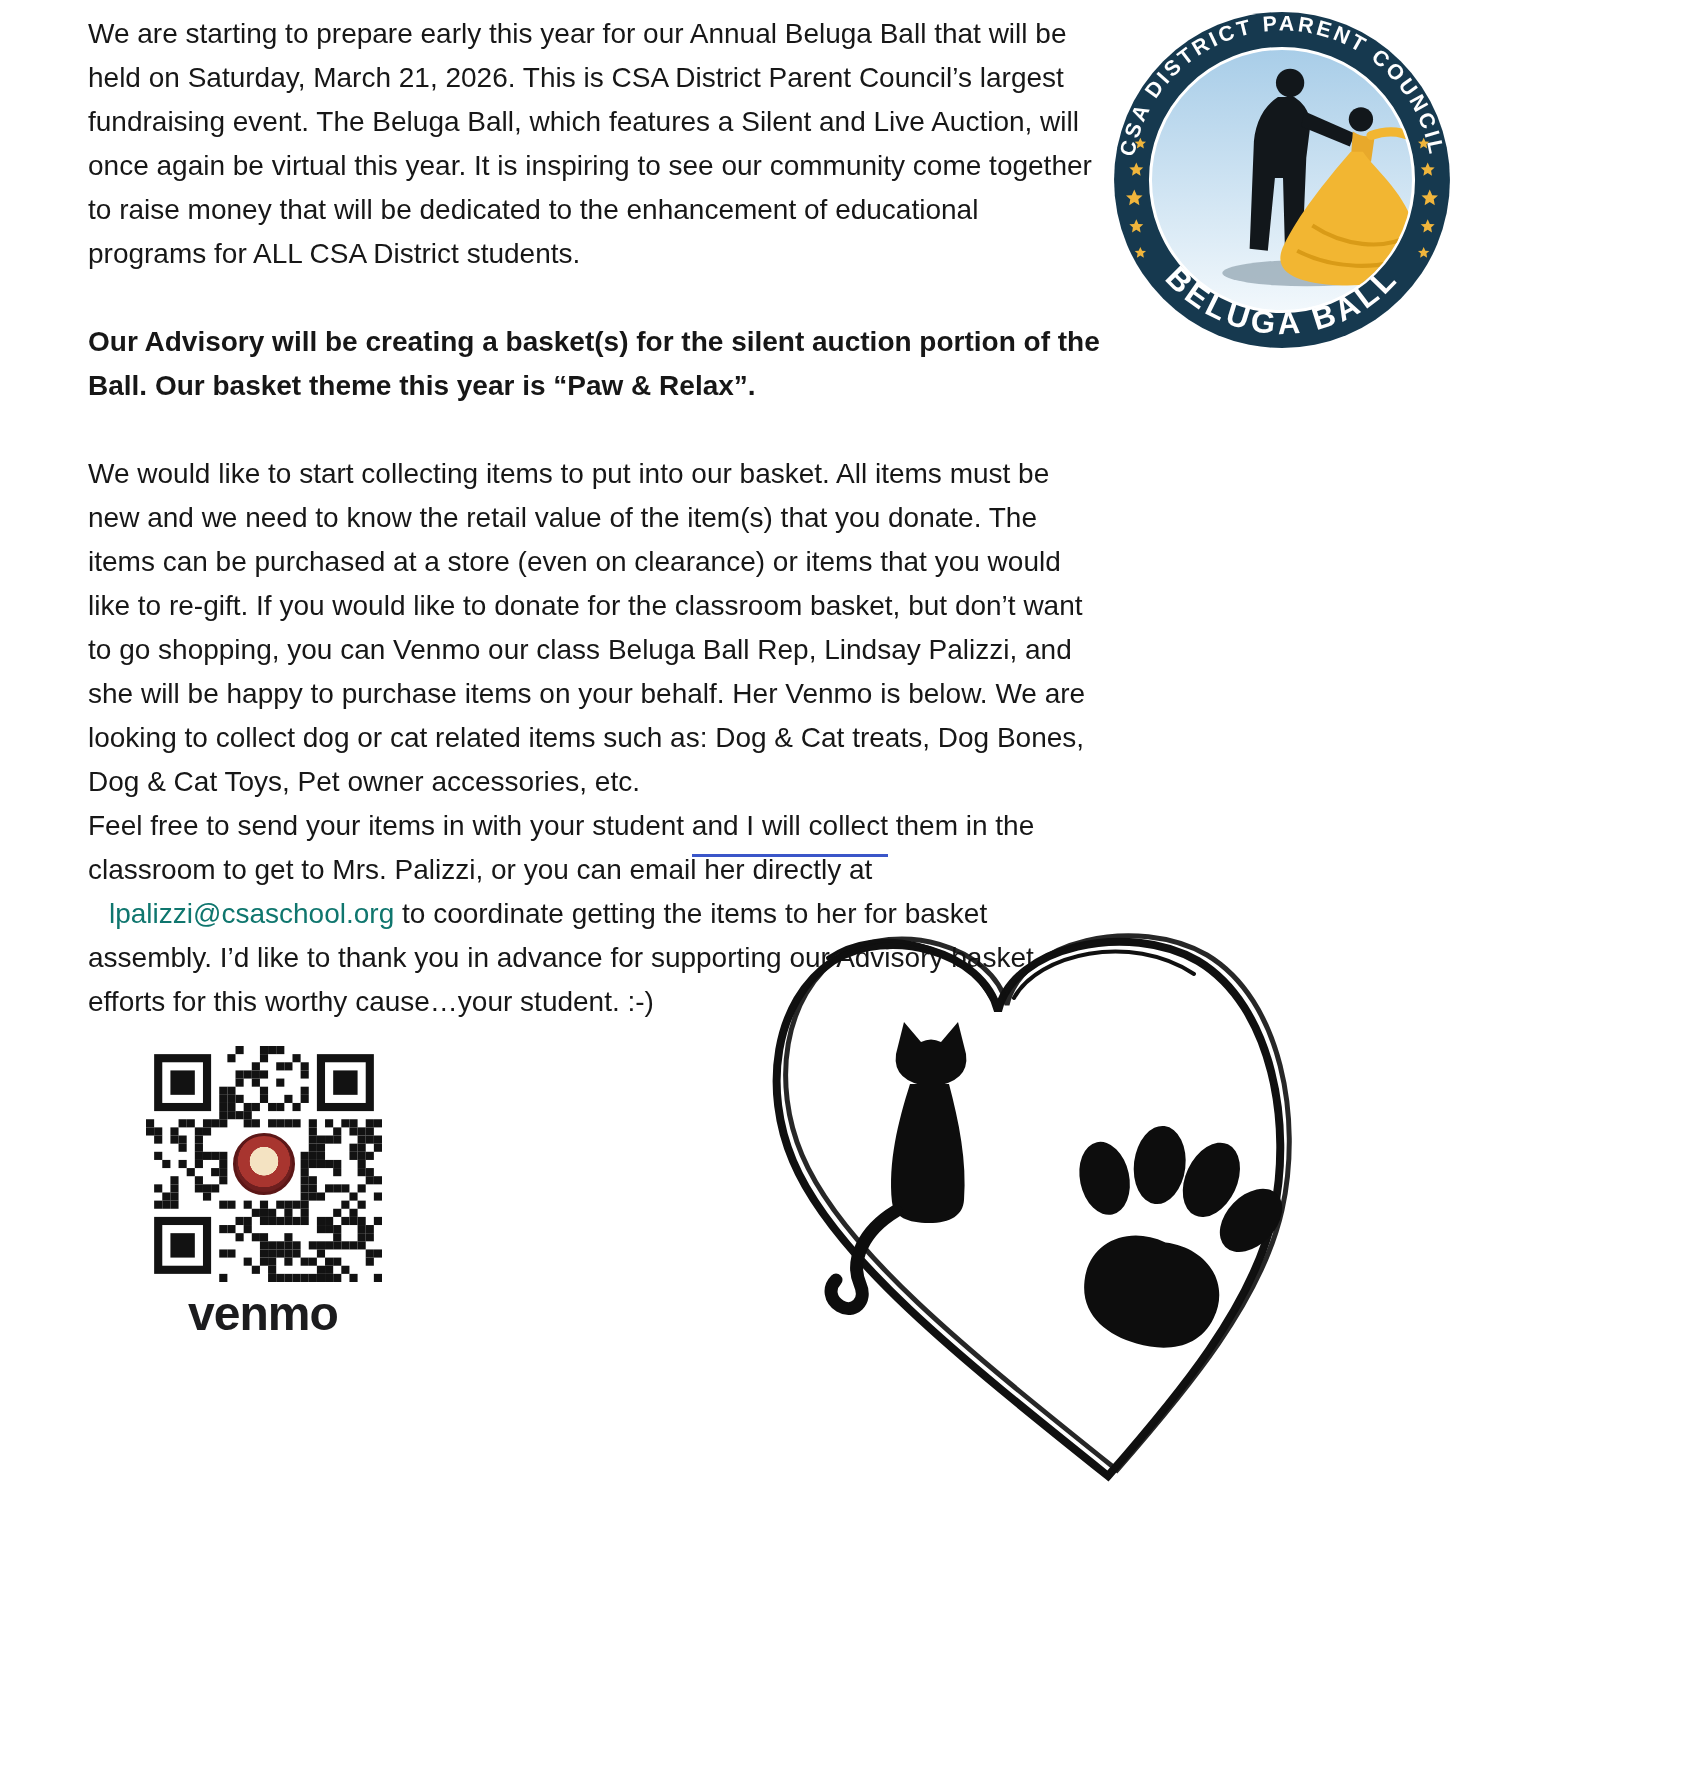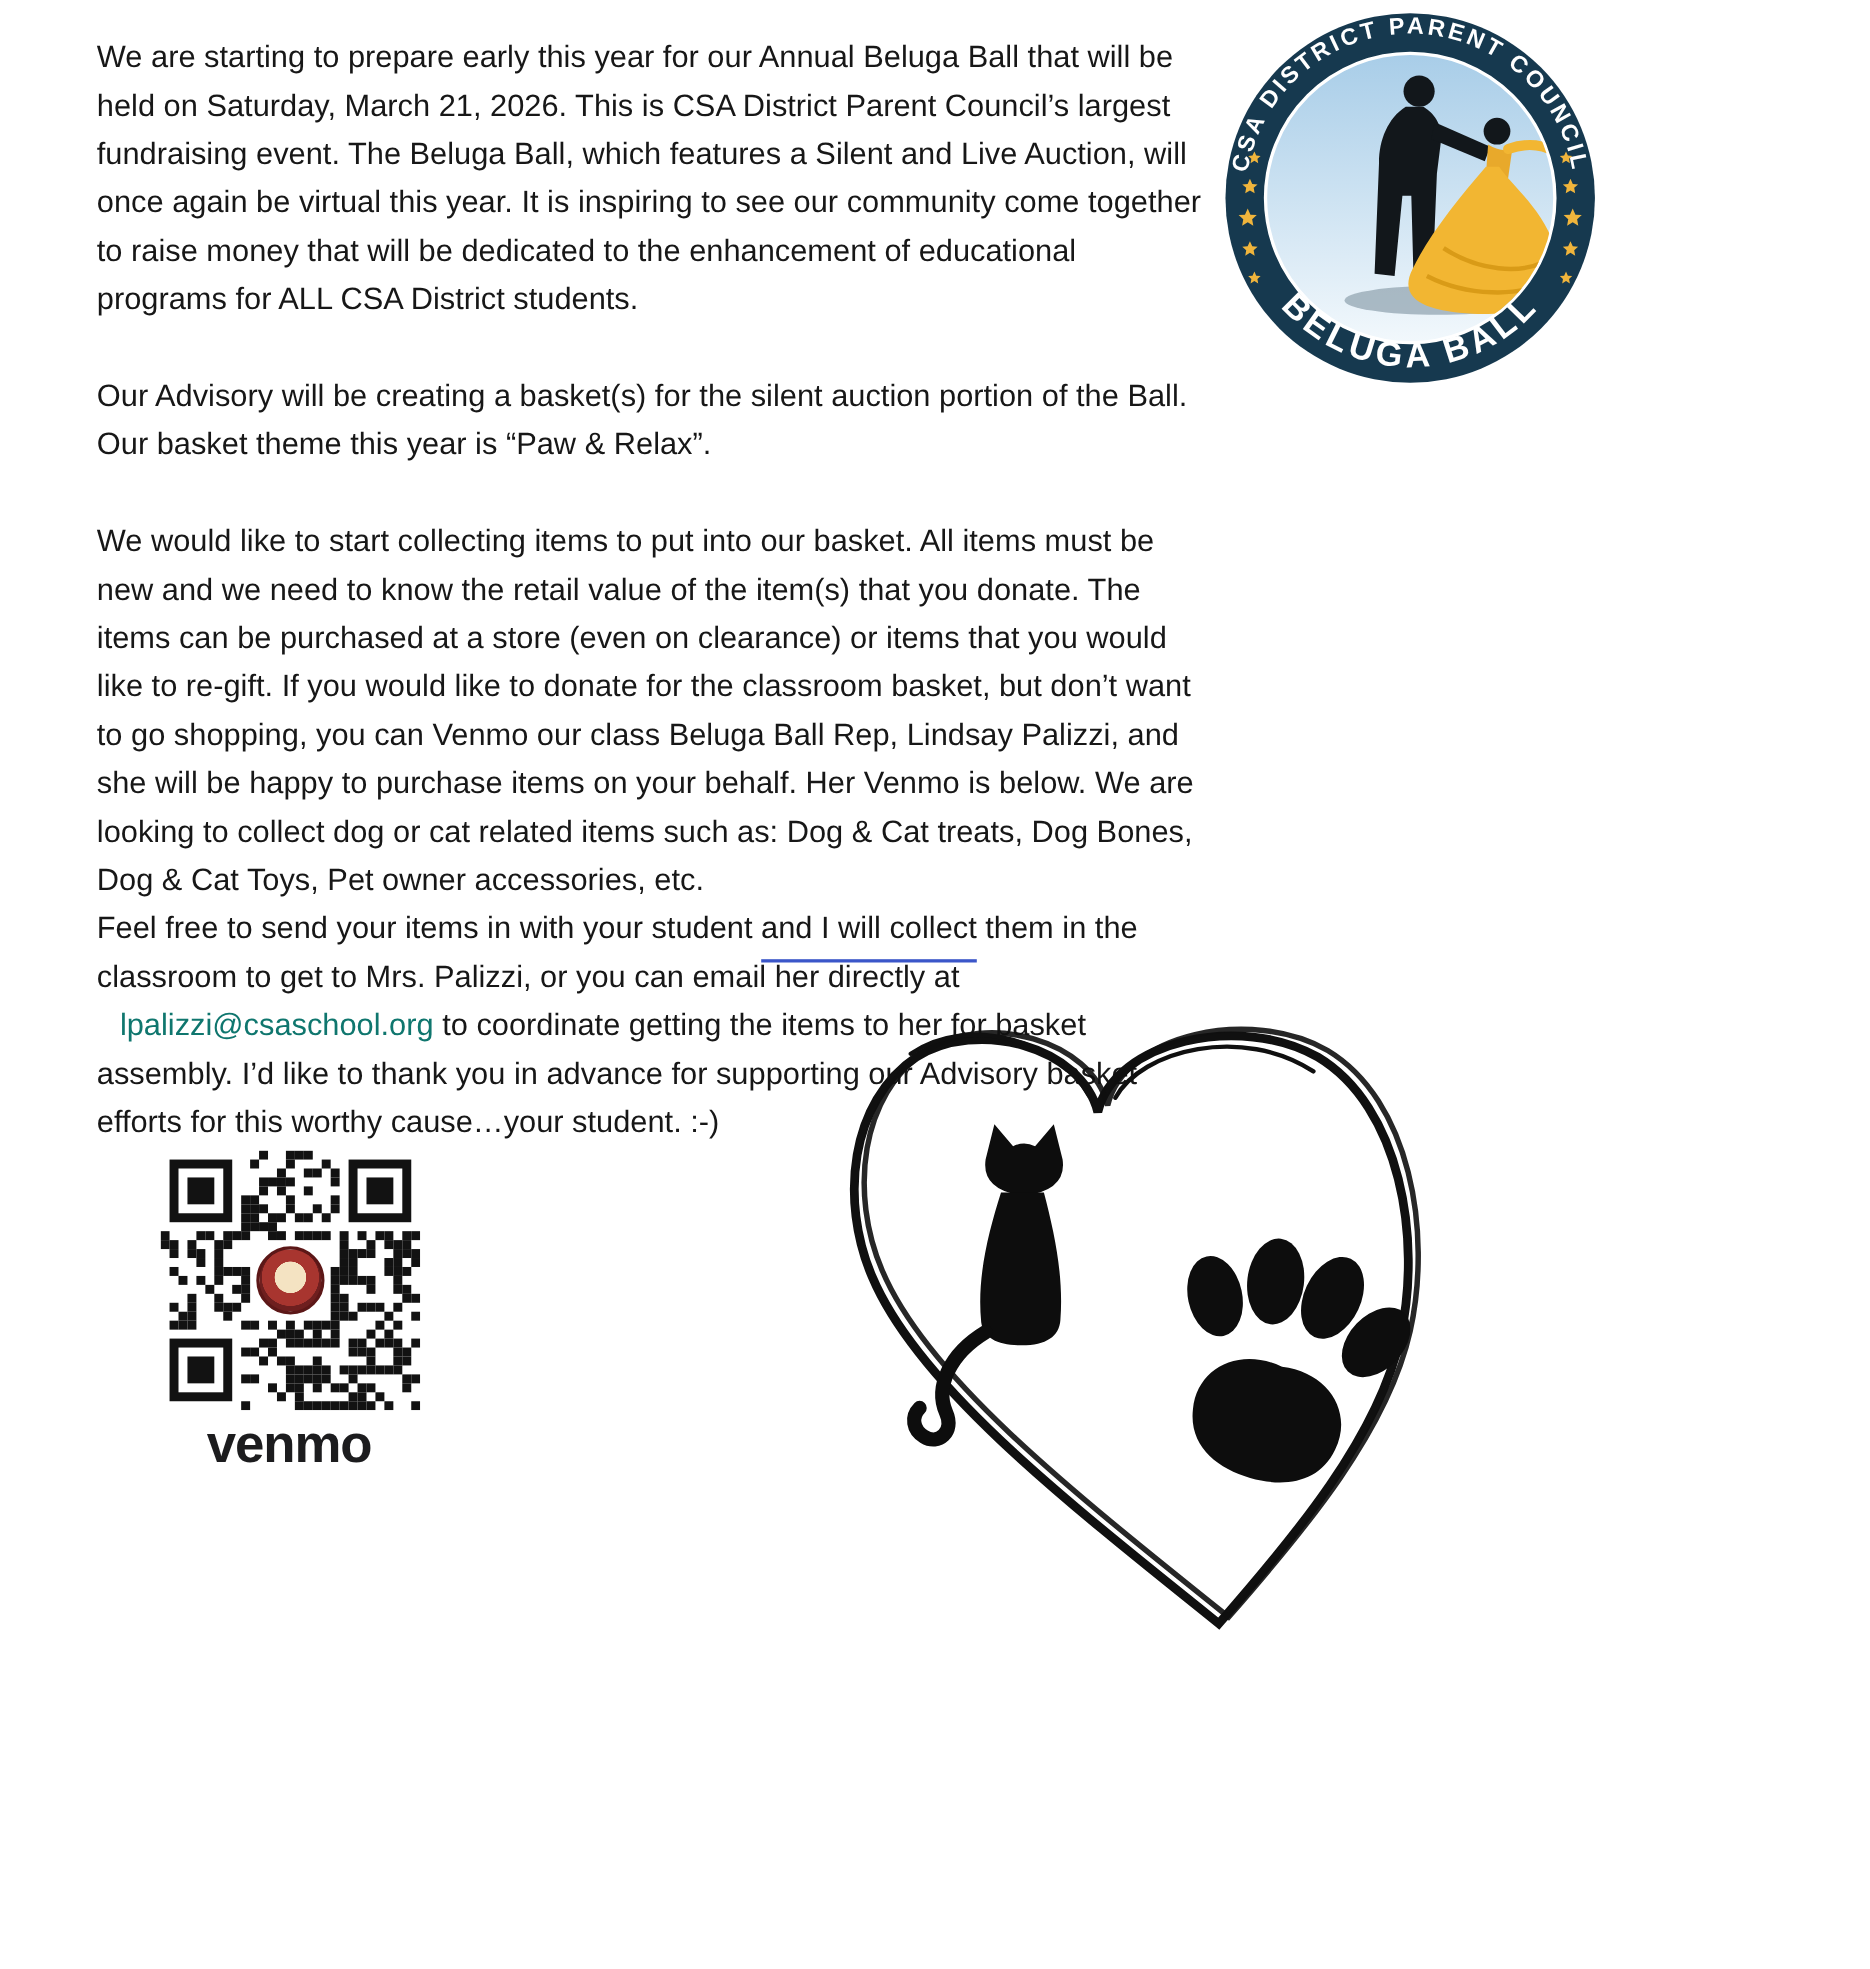--- a/index.html
+++ b/index.html
@@ -6,25 +6,25 @@
   html,body { background:#ffffff; }
   body {
     width:1700px; height:1790px; position:relative;
     font-family:"Liberation Sans", sans-serif;
     color:#161616;
   }
   .page { position:absolute; inset:0; background:#fff; overflow:hidden; }
 
   
   .text-col {
-    position:absolute; left:88px; top:30px; width:1015px;
+    position:absolute; left:88px; top:12px; width:1015px;
     font-size:28px; line-height:44px; color:#171717;
   }
   .text-col p { margin:0 0 44px 0; }
-  .para-bold { font-weight:normal; }
+  .para-bold { font-weight:bold; }
   .ul-blue { border-bottom:3px solid #3b56c9; padding-bottom:13px; }
   .email-link { color:#0f766e; text-decoration:none; cursor:pointer;margin-left:21px; }
 
   
   .logo-wrap { position:absolute; left:1110px; top:6px; width:344px; height:348px; }
   .logo-wrap svg { width:100%; height:100%; display:block; }
 
   
   .qr-wrap { position:absolute; left:146px; top:1046px; width:236px; height:236px; }
   .qr-wrap svg { width:100%; height:100%; display:block; }

